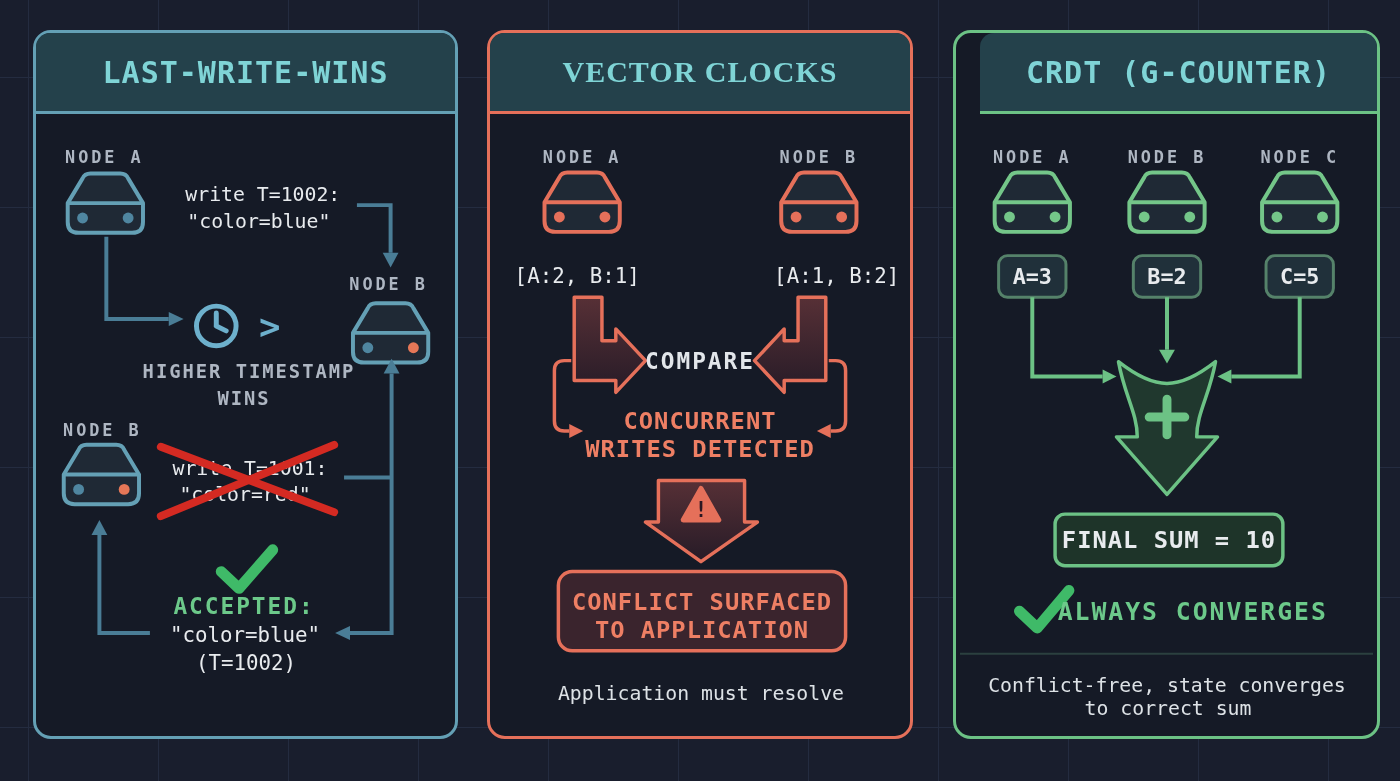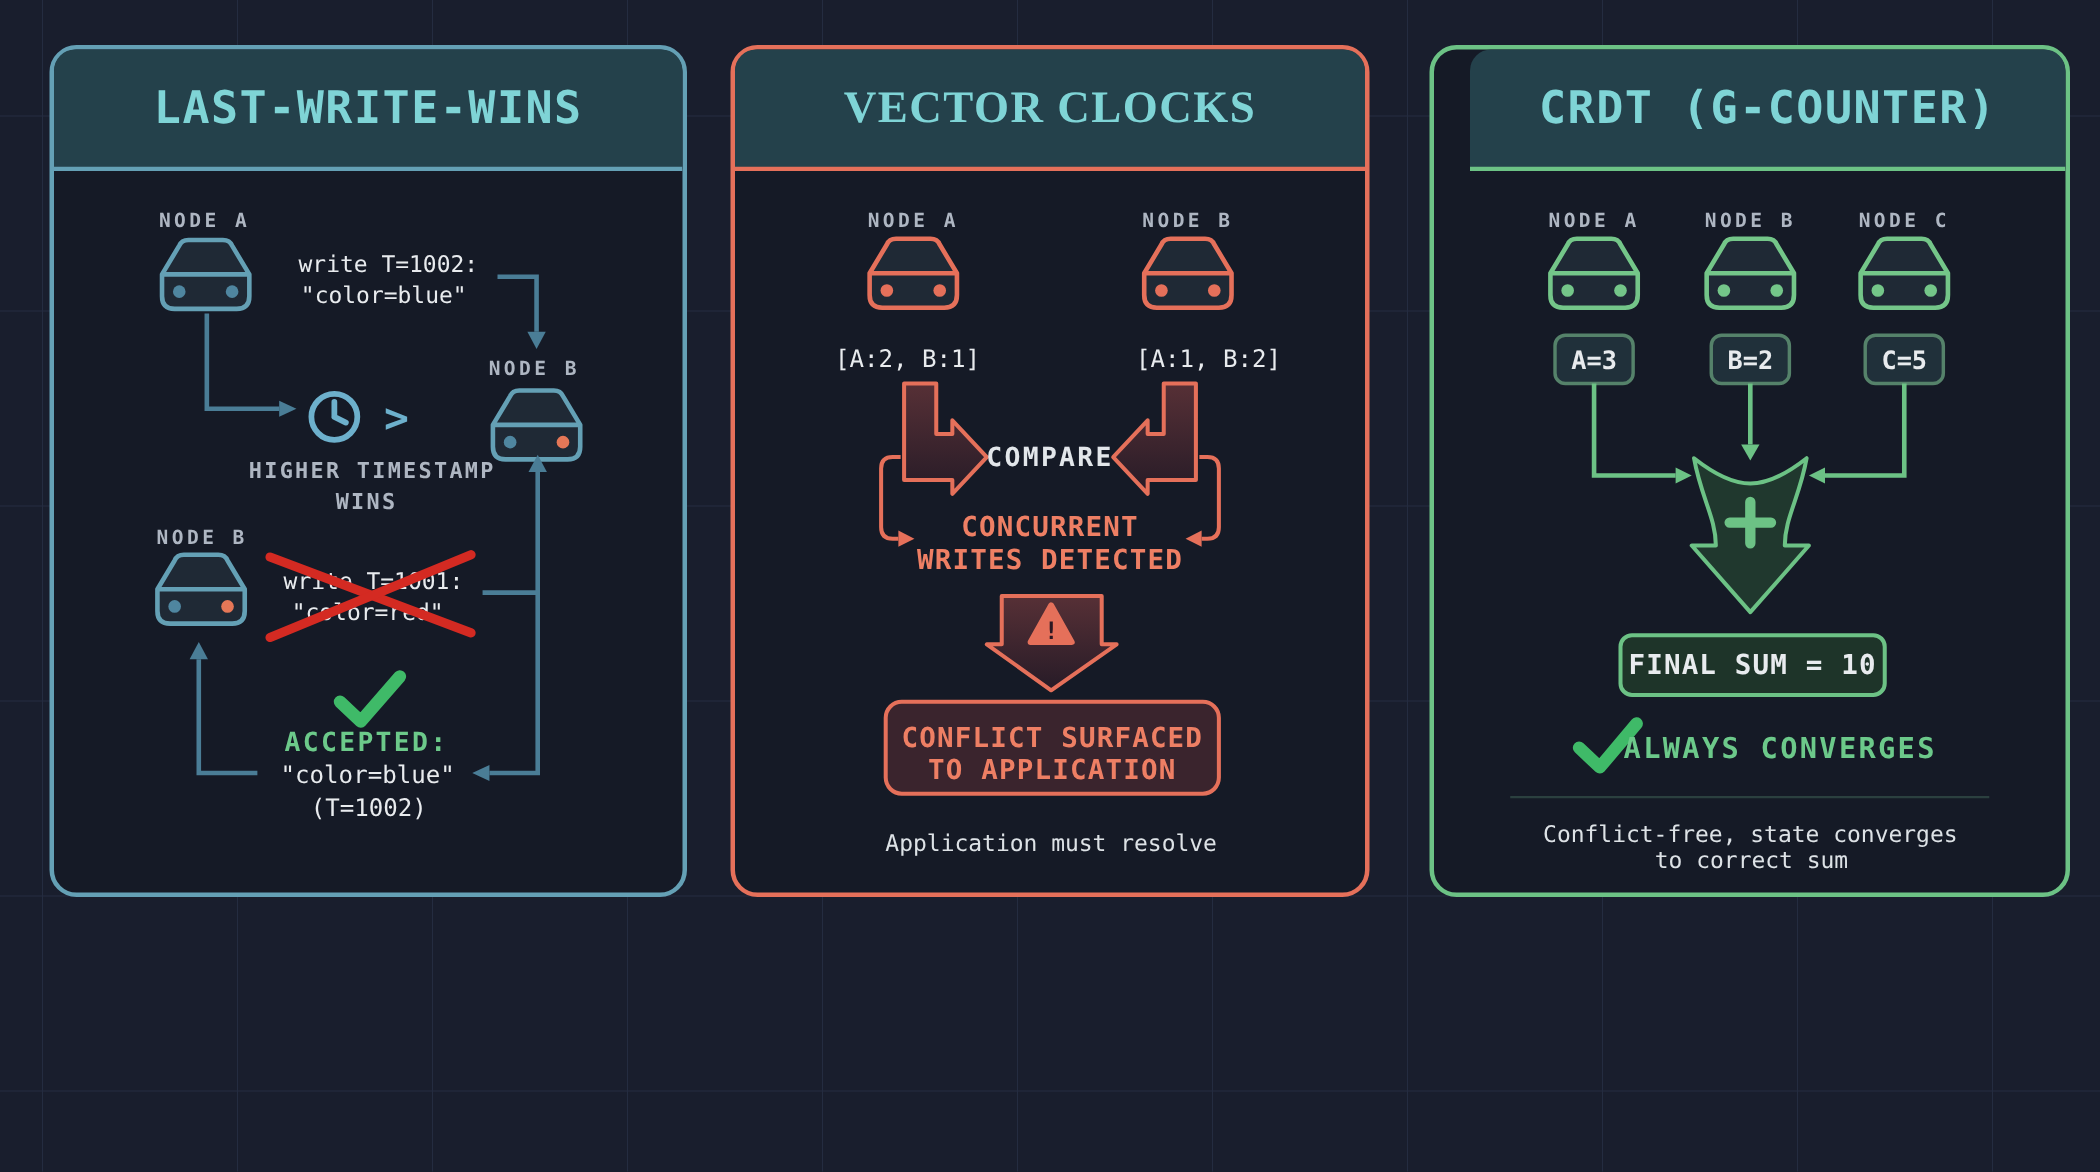--- a/index.html
+++ b/index.html
@@ -11,21 +11,21 @@
   html,body{margin:0;padding:0;}
   body{
     width:1400px;height:781px;overflow:hidden;position:relative;
     background-color:var(--bg);
     background-image:
       linear-gradient(to right, var(--grid) 1px, transparent 1px),
       linear-gradient(to bottom, var(--grid) 1px, transparent 1px);
     background-size:130px 130px;background-position:28px 77px;
     font-family:"DejaVu Sans Mono","Liberation Mono",monospace;
   }
-  .panel{position:absolute;top:30px;height:568px;border-radius:18px;border:3px solid;
+  .panel{position:absolute;top:30px;height:709px;border-radius:18px;border:3px solid;
     background:var(--panel-bg);box-sizing:border-box;}
   .panel-lww{left:33px;width:425px;border-color:var(--teal-border);}
   .panel-vector{left:487px;width:426px;border-color:var(--salmon);}
   .panel-crdt{left:953px;width:427px;border-color:var(--green);padding-left:24px;}
   .panel-header{height:78px;border-bottom:3px solid;border-radius:14px 14px 0 0;
     background:var(--header-bg);display:flex;align-items:center;justify-content:center;}
   .panel-lww .panel-header{border-color:var(--teal-border);}
   .panel-vector .panel-header{border-color:var(--salmon);font-family:Liberation Serif, serif;}
   .panel-crdt .panel-header{border-color:var(--green);}
   .panel-title{font-size:30px;font-weight:bold;letter-spacing:1px;color:var(--title);}

